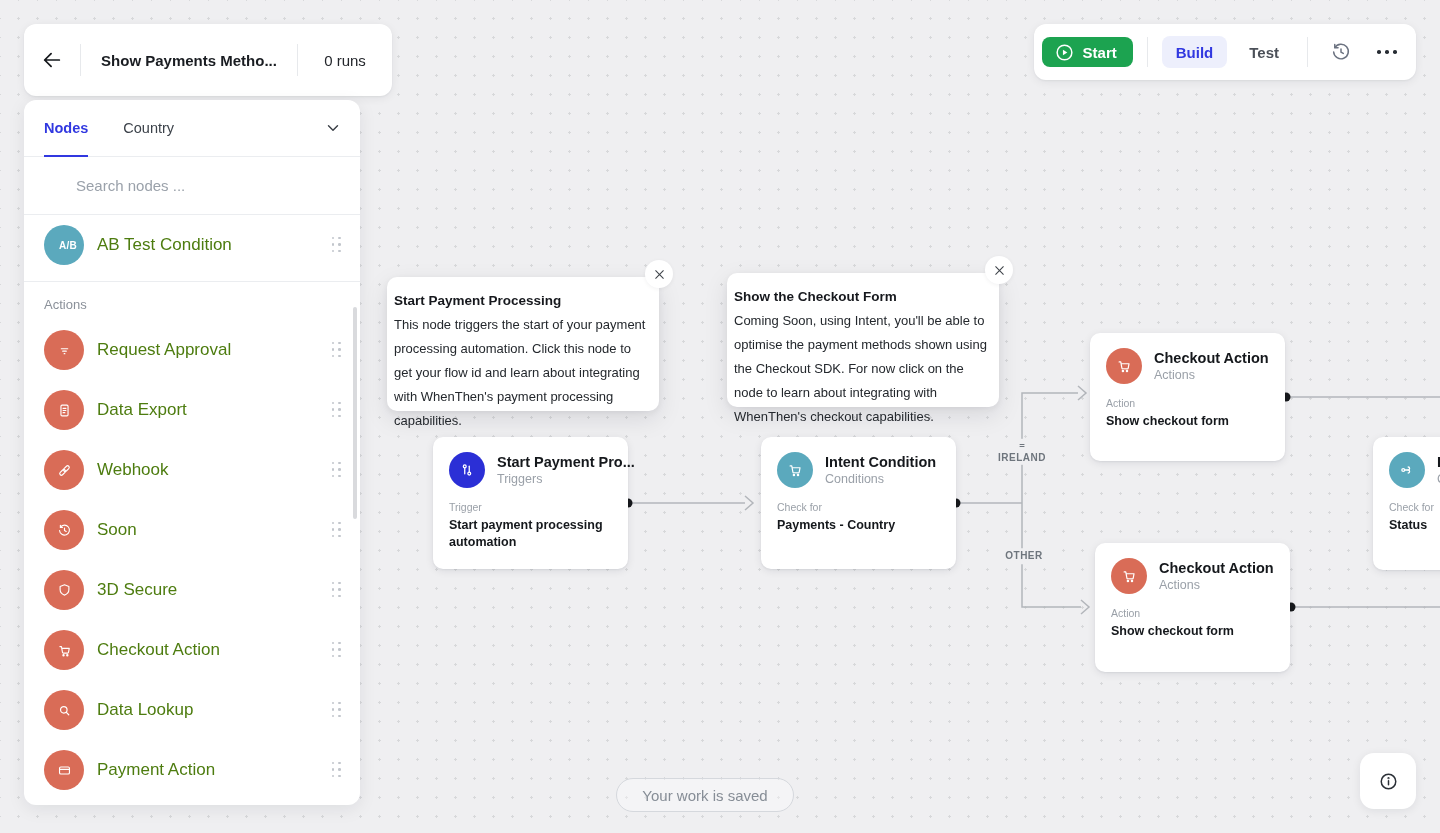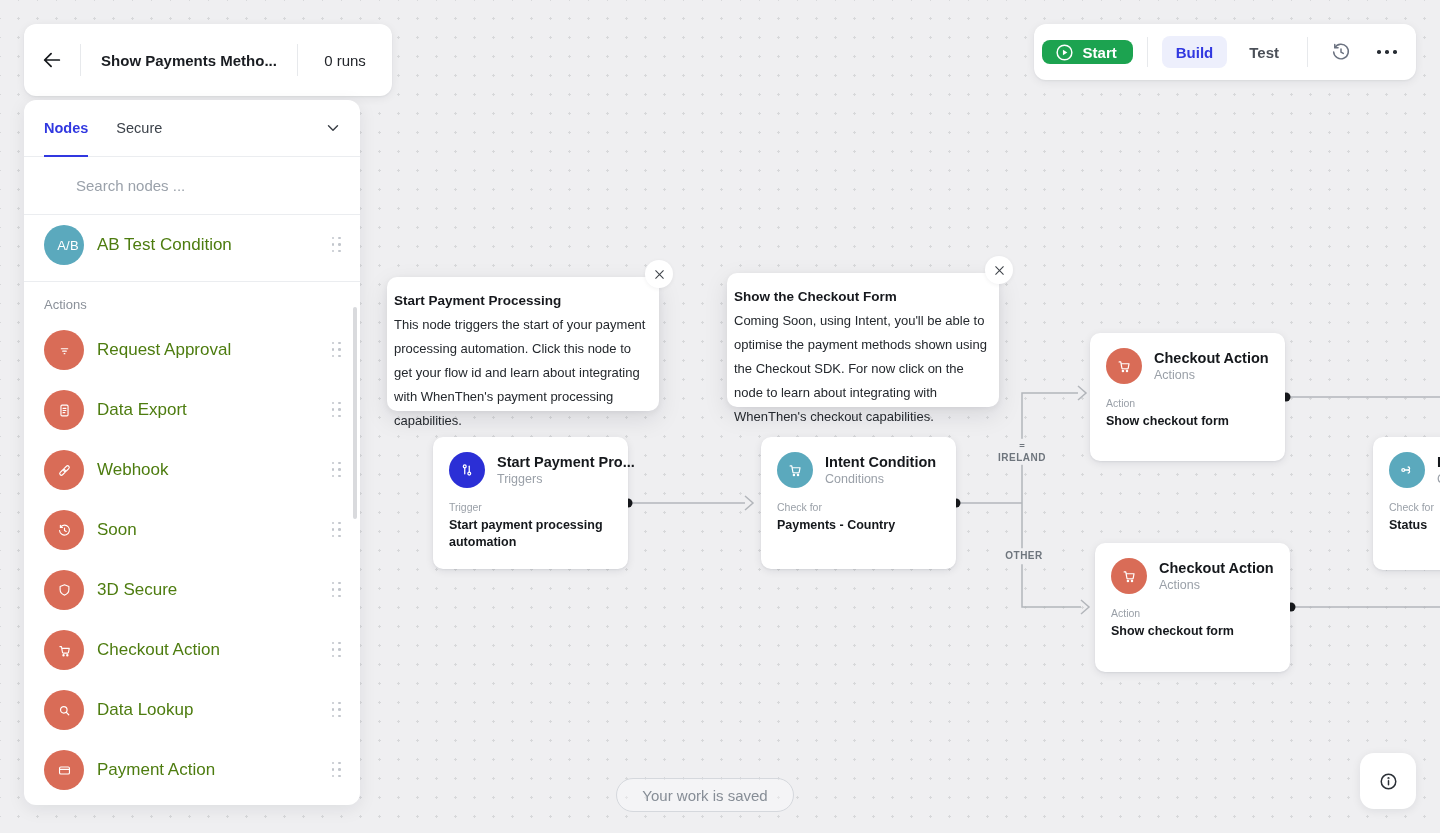--- a/index.html
+++ b/index.html
@@ -17,45 +17,45 @@
 
   
   .flow-header { position:absolute; left:24px; top:24px; width:368px; height:72px; display:flex; align-items:center; }
   .back-btn { width:56px; height:56px; display:flex; align-items:center; justify-content:center; cursor:pointer; background:none; border:none; }
   .vdiv { width:1px; height:32px; background:#e7e9ec; }
   .flow-title { flex:1; text-align:center; font-size:15px; font-weight:600; color:#191c21; padding:0 12px; white-space:nowrap; }
   .flow-runs { width:94px; text-align:center; font-size:15px; font-weight:500; color:#23262b; }
 
   
   .toolbar { position:absolute; right:24px; top:24px; height:56px; display:flex; align-items:center; padding:0 10px 0 8px; gap:8px; }
-  .start-btn { height:24px; padding:0 16px 0 12px; border:none; border-radius:8px; background:#1CA350; color:#fff; font-size:15px; font-weight:600; display:flex; align-items:center; gap:8px; cursor:pointer; font-family:inherit;justify-content:flex-end; }
+  .start-btn { height:30px; padding:0 16px 0 12px; border:none; border-radius:8px; background:#1CA350; color:#fff; font-size:15px; font-weight:600; display:flex; align-items:center; gap:8px; cursor:pointer; font-family:inherit;justify-content:flex-end; }
   .tb-div { width:1px; height:30px; background:#e7e9ec; margin:0 6px; }
   .mode-tab { height:32px; padding:0 14px; border:none; border-radius:8px; background:transparent; font-size:15px; font-weight:600; color:#4b5058; cursor:pointer; font-family:inherit; }
   .mode-tab.active { background:#edeffc; color:#3138E0; }
   .icon-btn { width:38px; height:38px; border:none; background:none; display:flex; align-items:center; justify-content:center; cursor:pointer; }
   .dots3 { display:flex; gap:4.5px; }
   .dots3 i { width:3.6px; height:3.6px; border-radius:50%; background:#272c33; }
 
   
   .sidebar { position:absolute; left:24px; top:100px; width:336px; height:705px; background:#fff; border-radius:12px; box-shadow:0 4px 18px rgba(16,24,40,.08); overflow:hidden; }
-  .sb-tabs { height:57px; display:flex; align-items:center; padding:0 20px; border-bottom:1px solid #ebedf0; position:relative; }
+  .sb-tabs { height:57px; display:flex; align-items:center; padding:0 20px; border-bottom:1px solid #ebedf0; position:relative;gap:7px; }
   .sb-tab { position:relative; height:100%; display:flex; align-items:center; margin-right:28px; font-size:14.5px; font-weight:500; color:#3c424a; cursor:pointer; }
   .sb-tab.active { color:#3138E0; font-weight:600; }
   .sb-tab.active::after { content:""; position:absolute; left:0; right:0; bottom:-1px; height:2px; background:#3138E0; }
   .sb-chevron { position:absolute; right:18px; top:50%; transform:translateY(-50%); cursor:pointer; display:flex; }
   .sb-search { height:58px; display:flex; align-items:center; padding:0 20px; border-bottom:1px solid #ebedf0; }
   .sb-search input { width:100%; border:none; outline:none; font-size:15px; color:#16181d; font-family:inherit; background:transparent;margin-left:32px; }
   .sb-search input::placeholder { color:#9aa1aa; }
   .sb-list { position:relative; }
   .sb-row { height:60px; display:flex; align-items:center; padding:0 18px 0 20px; cursor:grab; }
   .sb-ic { width:40px; height:40px; border-radius:50%; display:flex; align-items:center; justify-content:center; margin-right:13px; flex:none; }
   .sb-ic.coral { background:#D96C57; }
   .sb-ic.teal { background:#5BA9BD; }
   .sb-label { flex:1; font-size:17px; font-weight:500; color:#4d7c0f; }
-  .ab-txt { color:#fff; font-size:13px; font-weight:400; letter-spacing:.2px;margin-left:8px; }
+  .ab-txt { color:#fff; font-size:10px; font-weight:700; letter-spacing:.2px;margin-left:8px; }
   .drag-handle { display:grid; grid-template-columns:repeat(2,4px); grid-auto-rows:4px; gap:2.5px; cursor:grab; }
   .drag-handle i { width:2.6px; height:2.6px; border-radius:50%; background:#c2c6cc; }
   .sb-divider { height:1px; background:#ebedf0; margin-top:6px; }
   .sb-section { margin:15px 0 8px 20px; font-size:13px; color:#8a9099; }
   .sb-scrollthumb { position:absolute; right:3px; top:207px; width:4px; height:212px; border-radius:2px; background:#d9dadd; }
 
   
   .edges { position:absolute; left:0; top:0; pointer-events:none; }
   .edge-label { position:absolute; transform:translate(-50%,-50%); text-align:center; background:#efeff1; padding:2px 3px; color:#6e757d; font-weight:600; line-height:1.15; pointer-events:none; }
   .edge-label .eq { display:block; font-size:9.5px; }
@@ -261,21 +261,21 @@
         <i></i>
         <i></i>
         <i></i>
       </span>
   </button>
 </div>
 
 <div class="sidebar">
   <div class="sb-tabs">
     <span class="sb-tab active">Nodes</span>
-    <span class="sb-tab">Secure</span>
+    <span class="sb-tab">Country</span>
     <span class="sb-chevron">
       <svg width="18" height="18" viewBox="0 0 24 24" fill="none" stroke="#3c4148" stroke-width="1.9" stroke-linecap="round" stroke-linejoin="round">
           <path d="M6 9l6 6 6-6"></path>
         </svg>
     </span>
   </div>
   <div class="sb-search">
     <input type="text" placeholder="Search nodes ..." style="">
   </div>
   <div class="sb-list">

